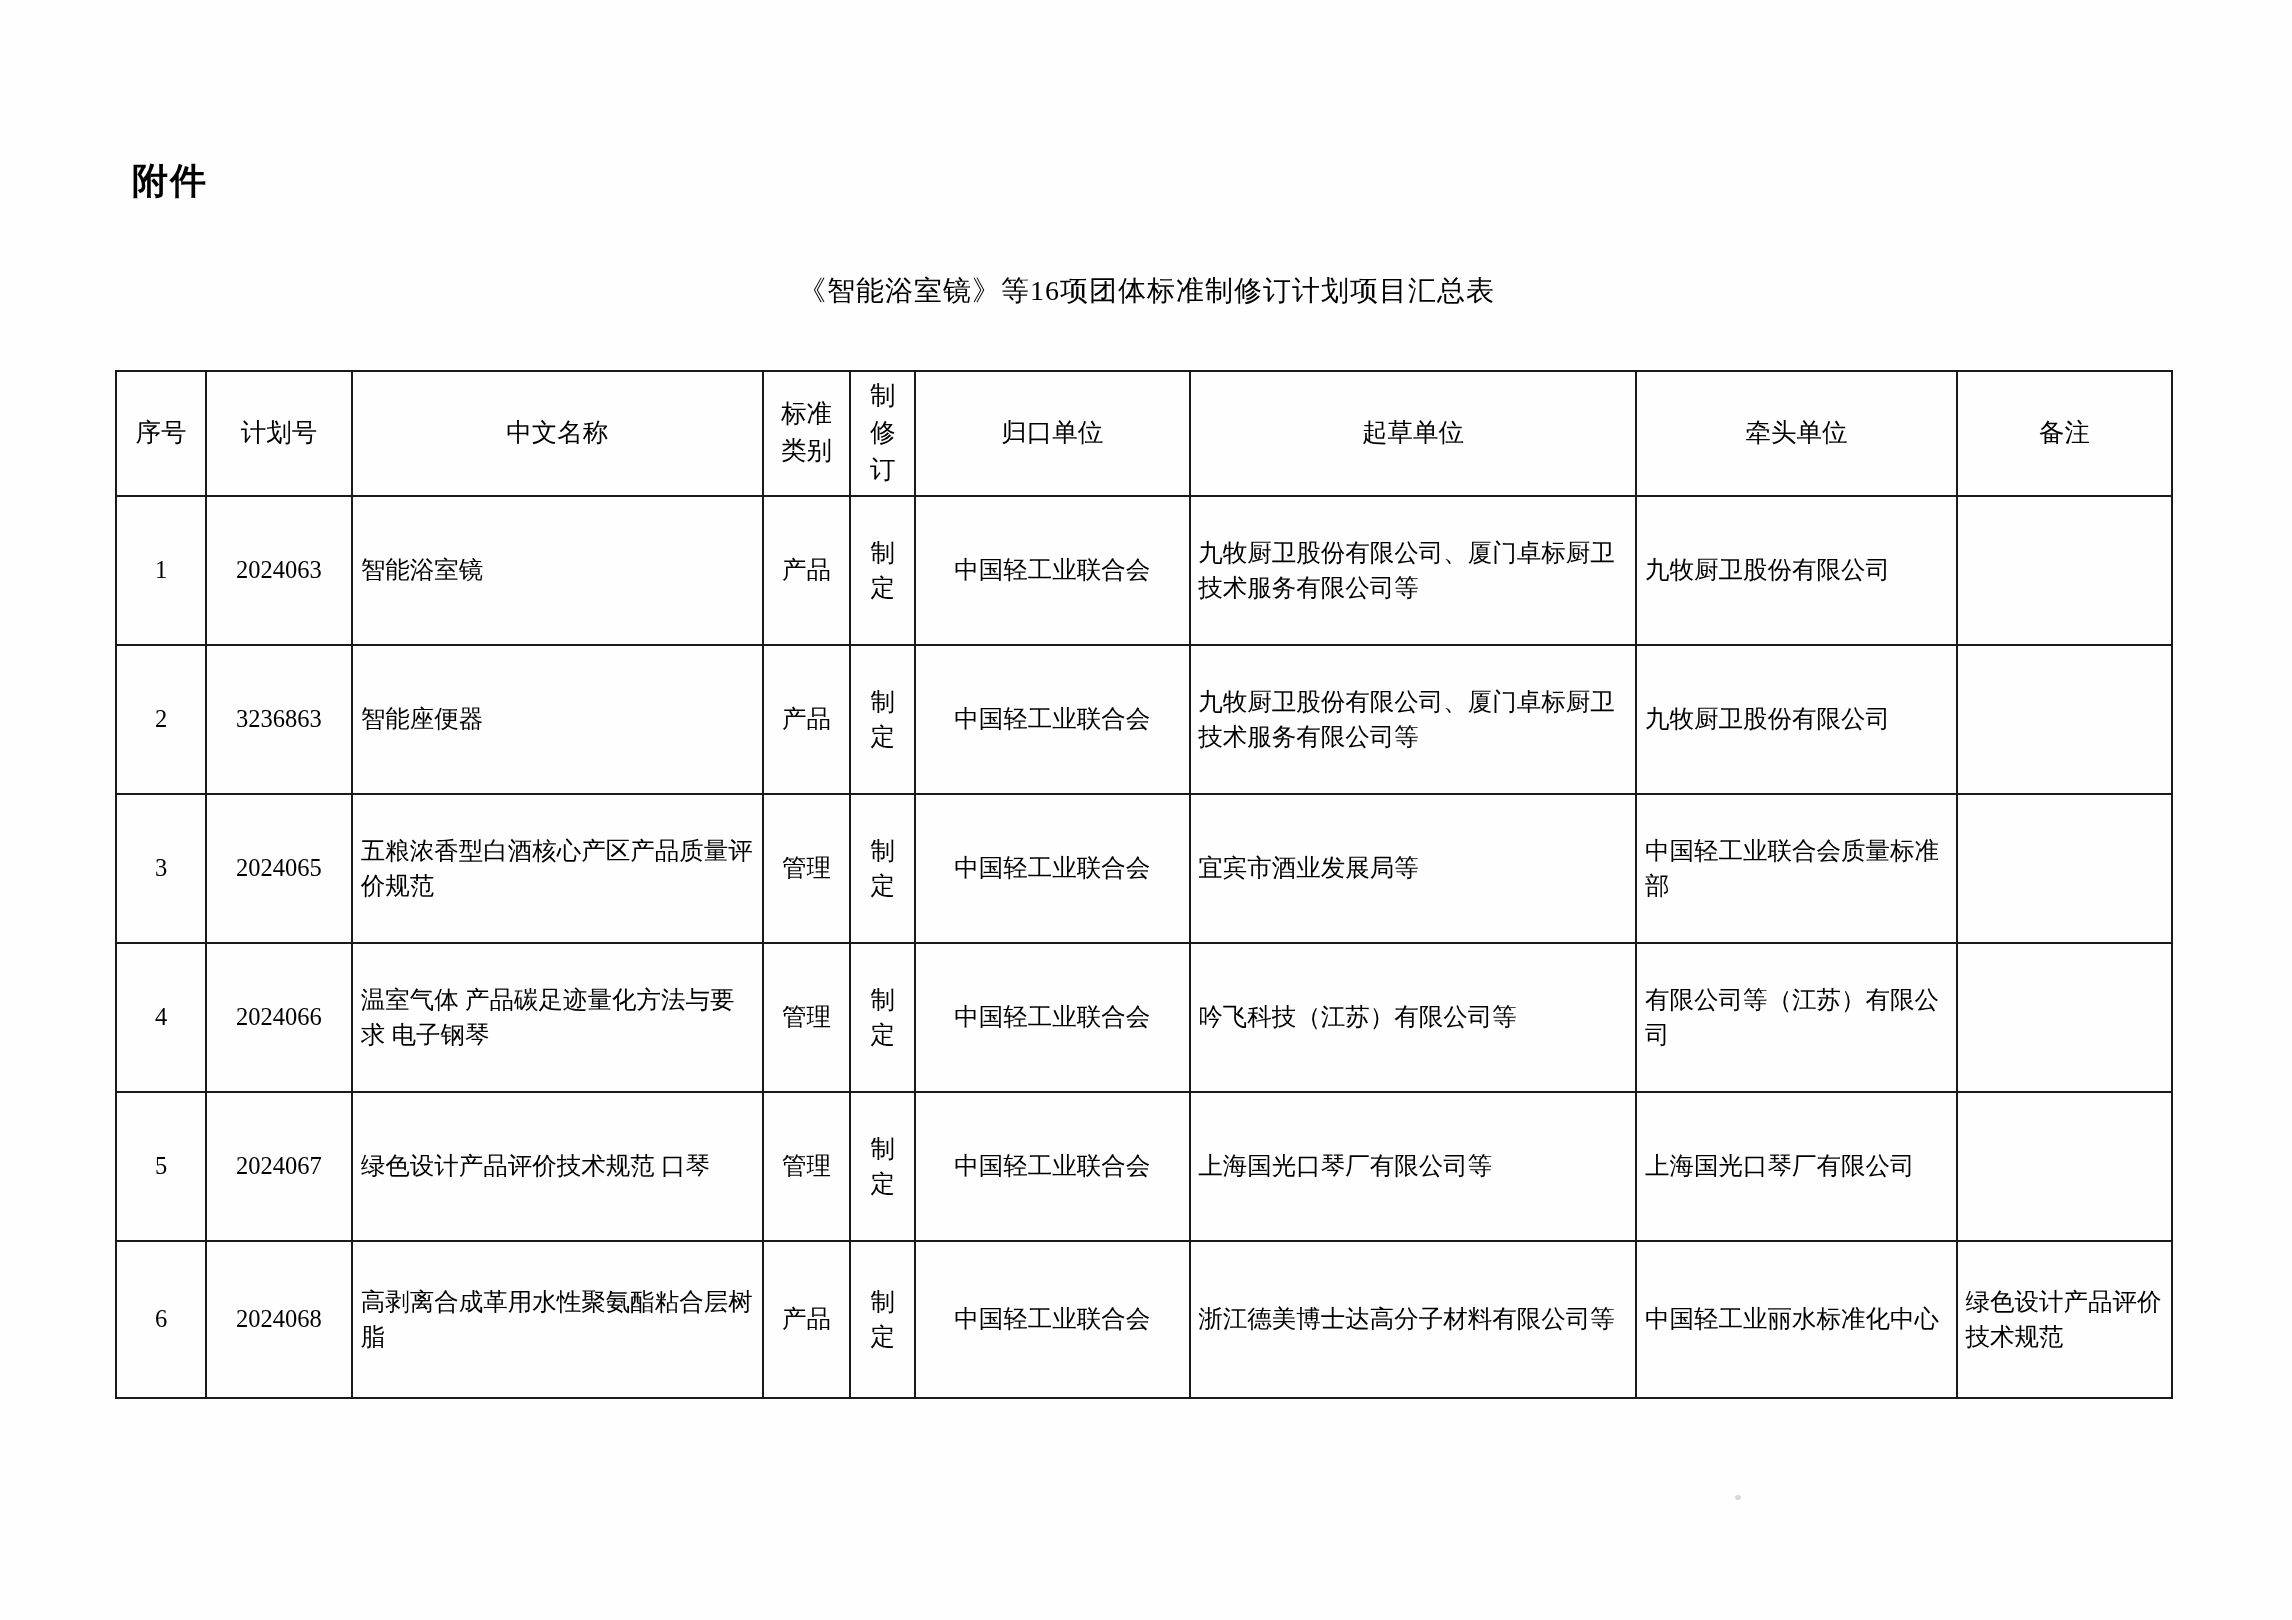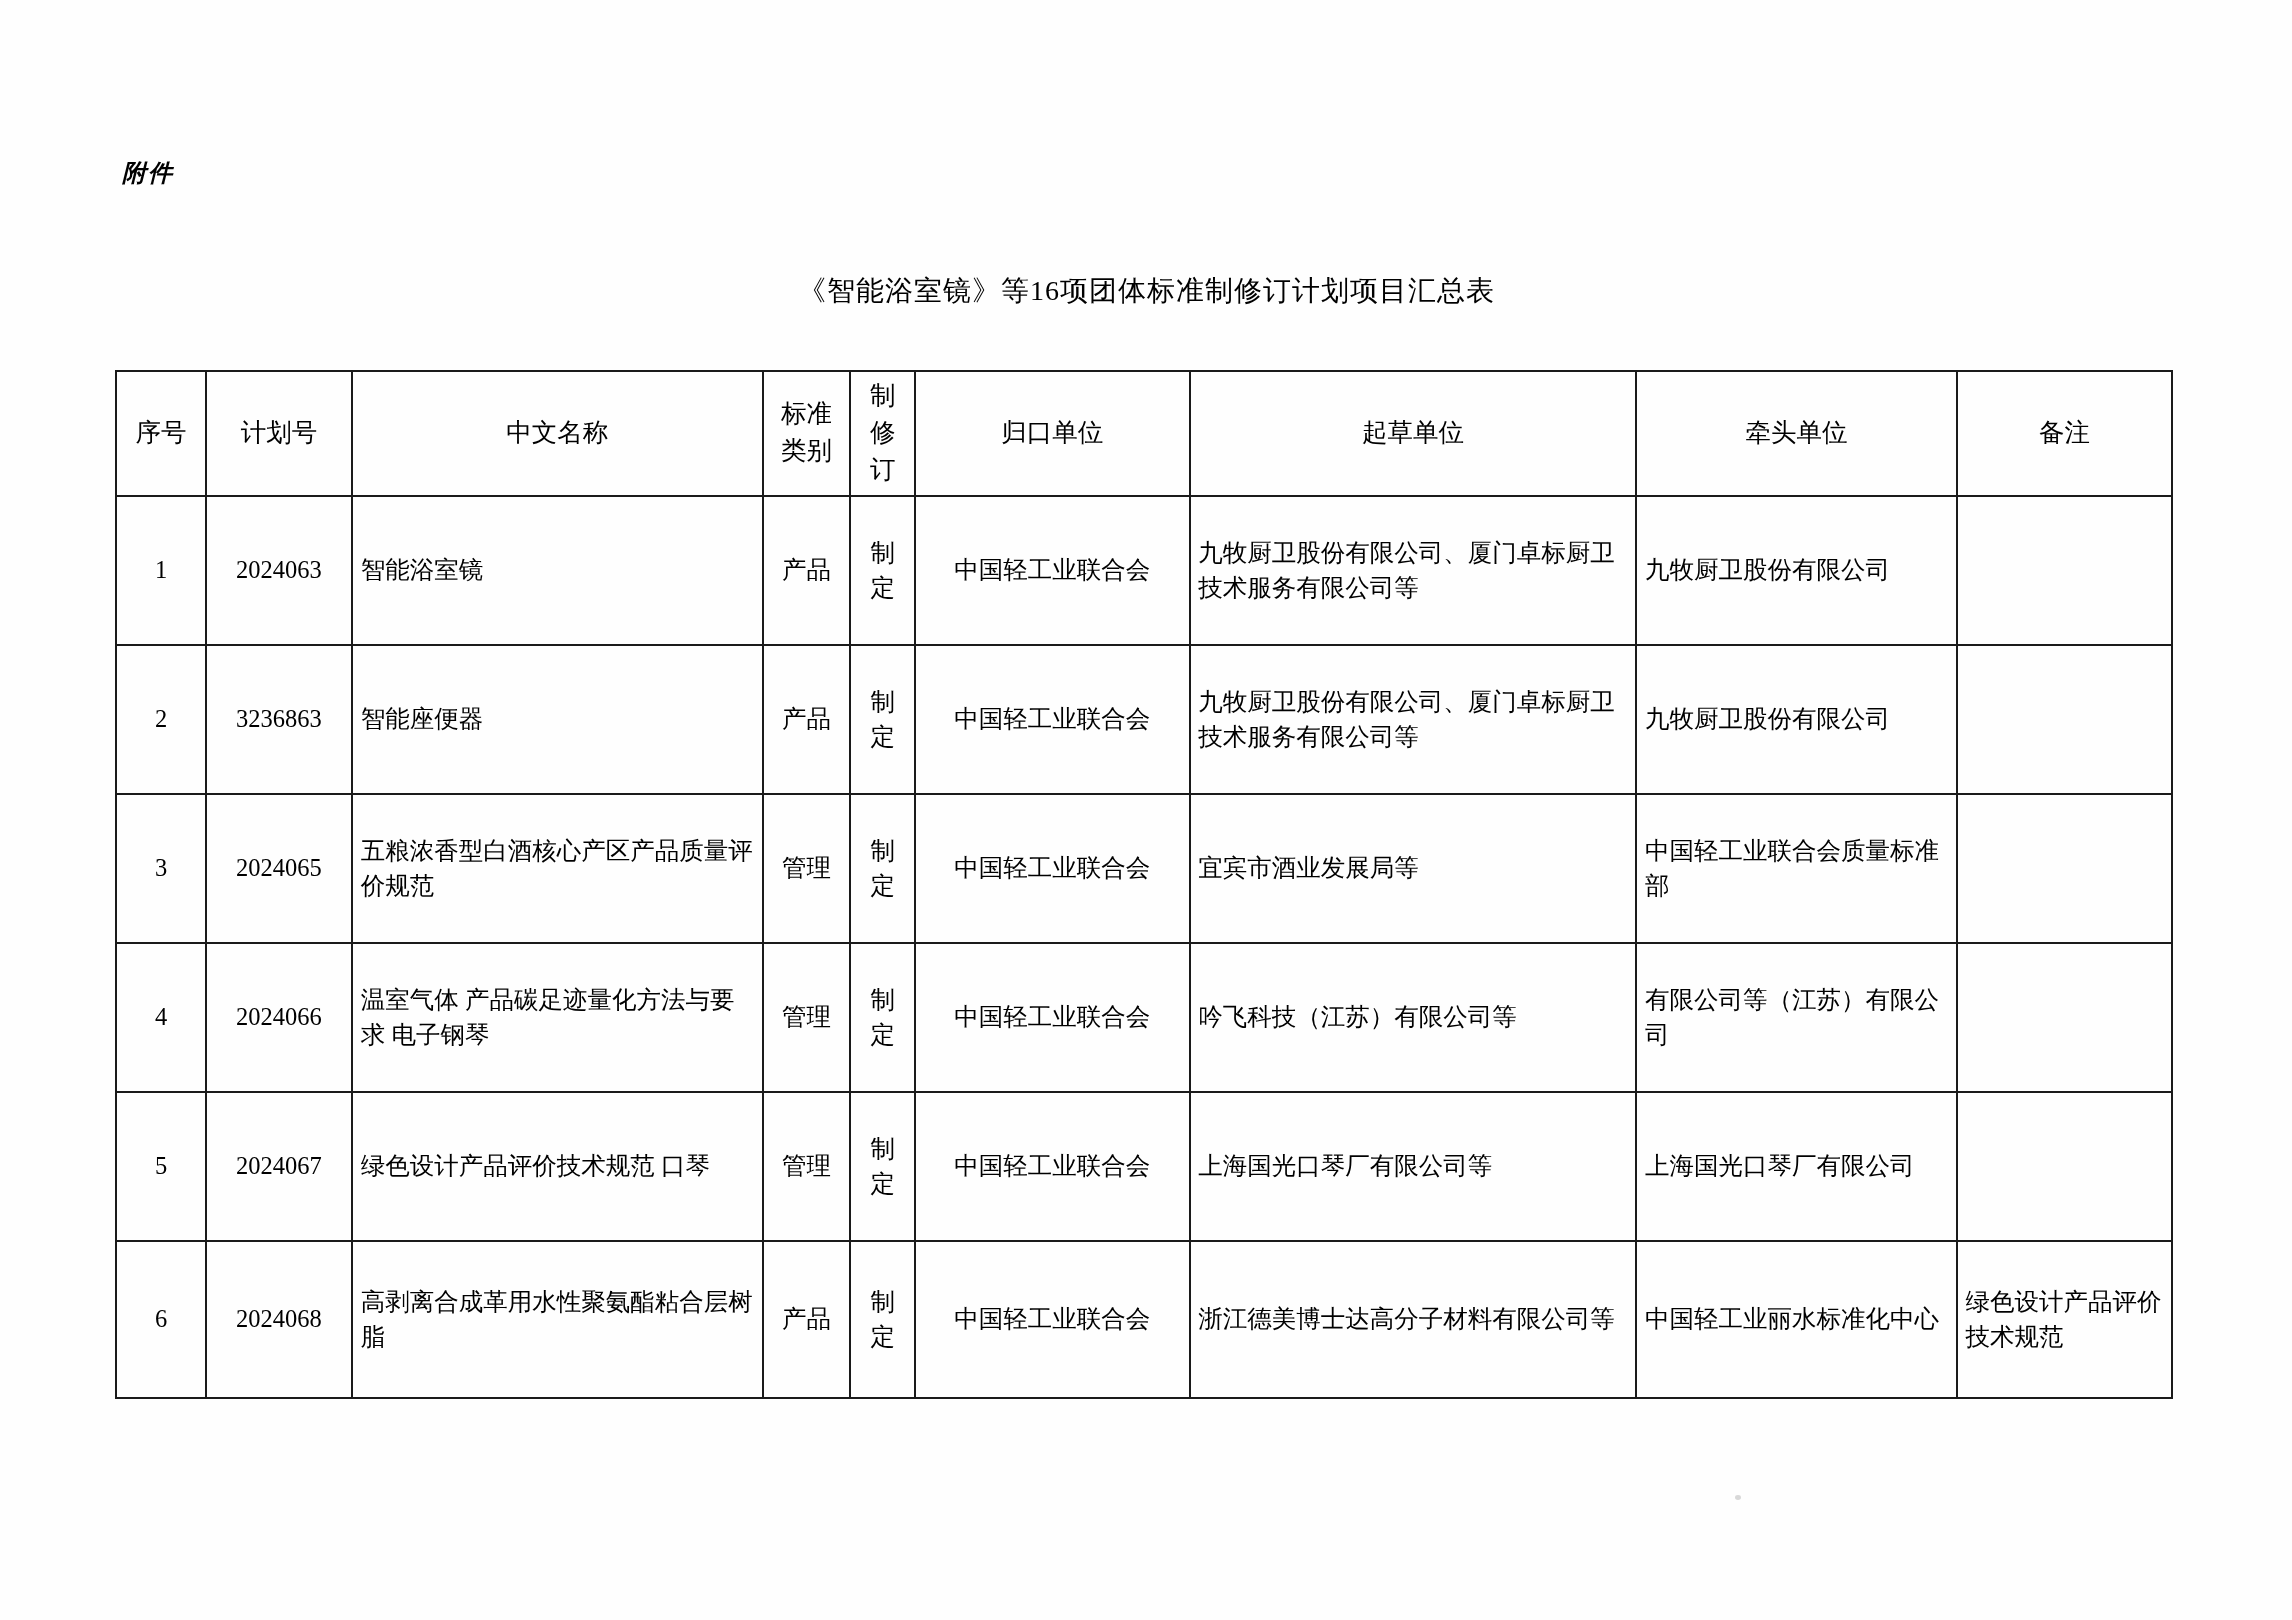--- a/index.html
+++ b/index.html
@@ -17,26 +17,25 @@
   }
   .page {
     position: absolute;
     top: 0; left: 0;
     width: 2293px;
     height: 1620px;
     background: #fefefe;
   }
   .attachment-label {
     position: absolute;
-    left: 122px;
+    left: 132px;
     top: 157px;
-    font-size: 24px;
+    font-size: 36px;
     font-weight: bold;
     letter-spacing: 2px;
-    font-style: italic;
   }
   .doc-title {
     position: absolute;
     left: 0;
     top: 272px;
     width: 2293px;
     text-align: center;
     font-size: 28px;
     letter-spacing: 1px;
   }

